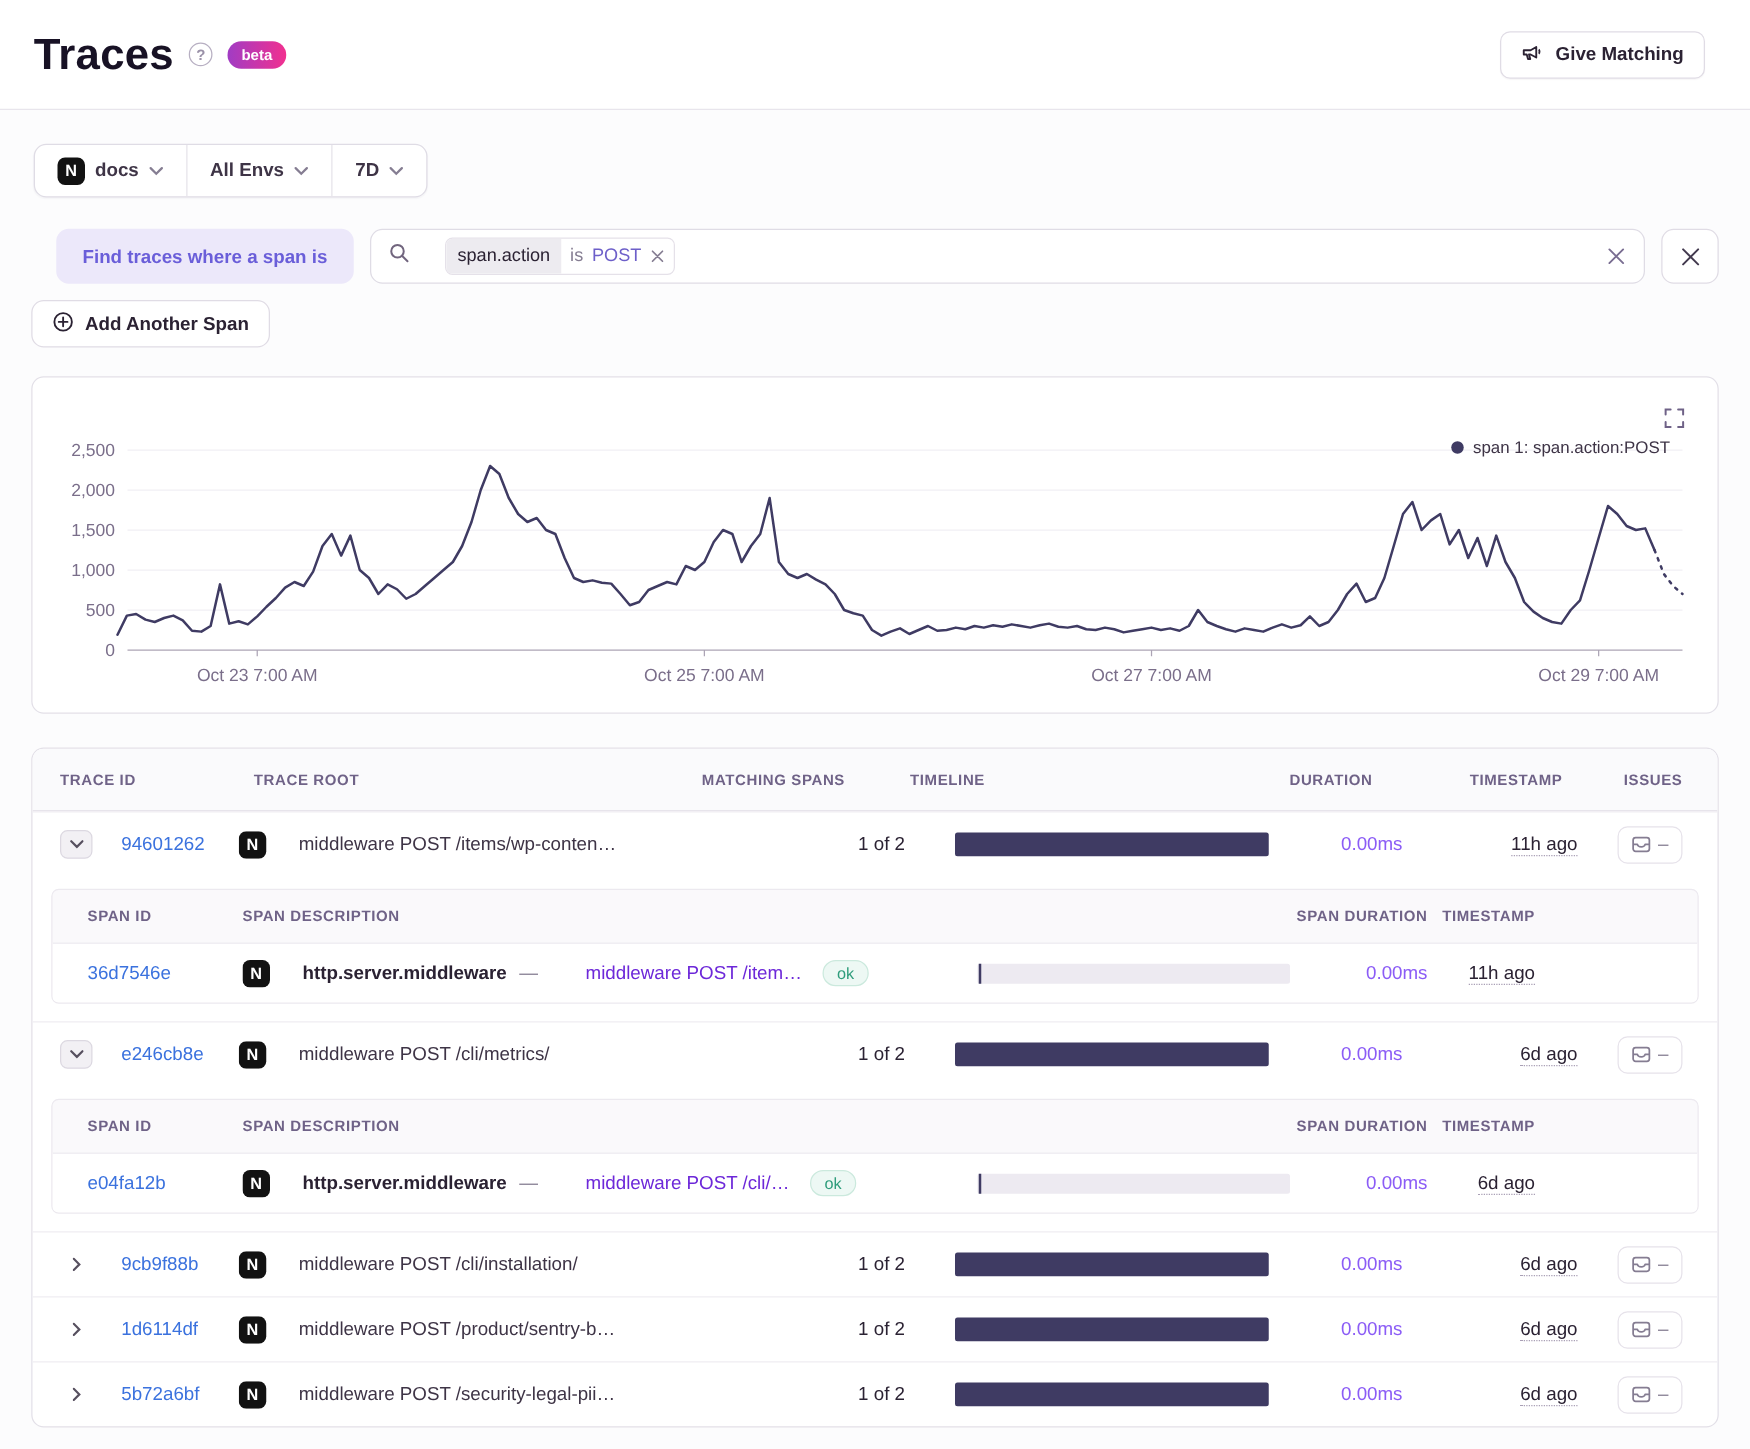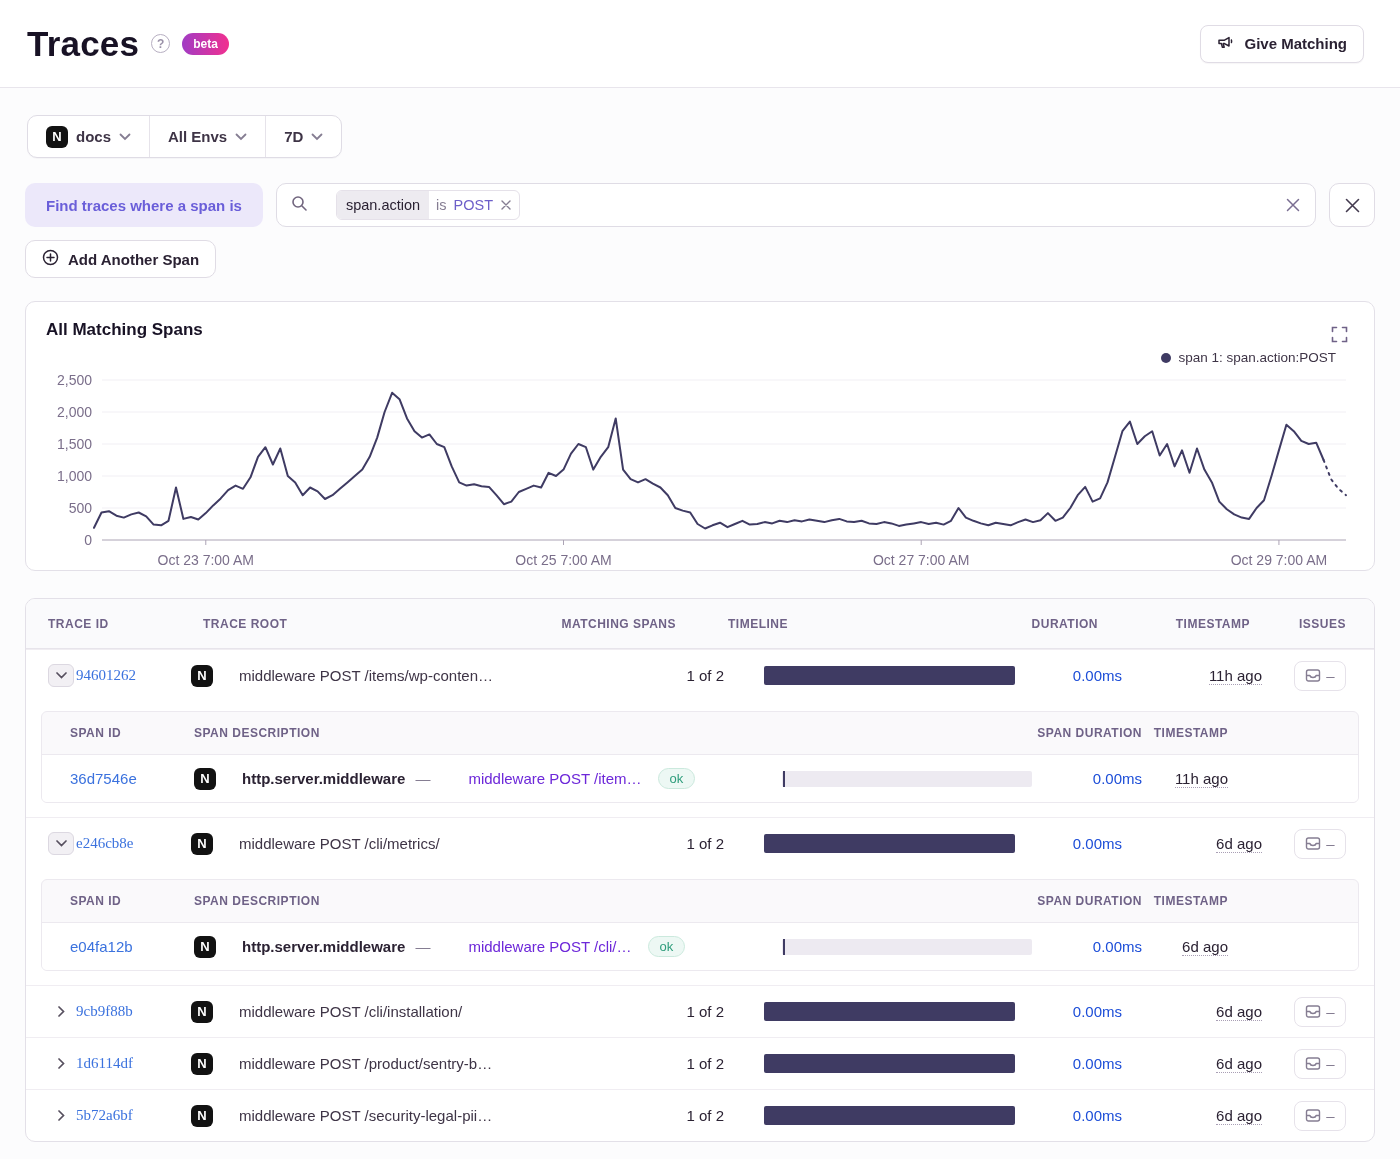--- a/index.html
+++ b/index.html
@@ -30,21 +30,21 @@
     font-size:15px; font-weight:bold; color:#3E3446; background:transparent; border:none;
     font-family:inherit; }
   .fseg + .fseg { border-left:1px solid #E6E3EA; }
   .njs { width:22px; height:22px; background:#121212; color:#fff; border-radius:6px;
     font-size:13px; font-weight:bold; display:flex; align-items:center; justify-content:center; }
   .chev svg { display:block; }
 
   
   .search-row { display:flex; align-items:stretch; gap:13px; margin-top:25px; height:44px; }
   .scope-pill { background:#ECE8FA; color:#6A5ED9; font-size:15px; font-weight:bold;
-    border-radius:10px; display:flex; align-items:center; padding:0 21px; }
+    border-radius:10px; display:flex; align-items:center; padding:0 21px;margin-left:20px; }
   .search-box { flex:1; background:#fff; border:1px solid #DFDCE5; border-radius:10px;
     display:flex; align-items:center; padding:0 14px; gap:28px; cursor:text; }
   .filter-token { display:inline-flex; align-items:center; border:1px solid #E5E1E9;
     border-radius:6px; height:30px; overflow:hidden; font-size:14.5px; cursor:pointer; }
   .tok-key { background:#EDEBF0; color:#2B2233; padding:0 9px; height:100%;
     display:flex; align-items:center; }
   .tok-op { color:#857D92; padding:0 7px; }
   .tok-val { color:#6D5FC9; padding-right:6px; }
   .tok-x { color:#857D92; padding:0 8px 0 2px; display:flex; align-items:center; cursor:pointer; }
   .search-clear { margin-left:auto; color:#7A6E92; cursor:pointer; display:flex; align-items:center; }
@@ -68,31 +68,31 @@
     align-items:center; padding:0 22px; min-height:52px; }
   .thead { background:#FAFAFC; border-bottom:1px solid #E7E4EB; min-height:50px;gap:12px; }
   .thead > div { font-size:12px; font-weight:bold; letter-spacing:.5px; color:#6F6287; }
   .trow > :nth-child(3) { text-align:right; }
   .trow > :nth-child(5) { text-align:right; }
   .trow > :nth-child(6) { text-align:right; }
   .trow > :nth-child(7) { display:flex; justify-content:flex-end; padding-right:6px; }
   .trow > :nth-child(4) { padding-left:40px; }
   .data-row { border-top:1px solid #F0EDF2; }
   .data-row:first-of-type { border-top:none; }
-  .c-id { display:flex; align-items:center; gap:2px;font-family:Liberation Serif, serif; }
+  .c-id { display:flex; align-items:center; gap:23px; }
   .chev-btn { width:26px; height:23px; border:1px solid #DCD8E1; background:#F2F0F4;
     border-radius:6px; display:flex; align-items:center; justify-content:center; cursor:pointer; color:#57505F; }
   .chev-plain { width:26px; display:flex; align-items:center; justify-content:center;
     color:#57505F; cursor:pointer; background:none; border:none; }
   .tid { color:#3B72DE; font-size:15px; text-decoration:none; cursor:pointer; }
   .c-root { display:flex; align-items:center; gap:26px; font-size:15px; color:#3E3446;
     overflow:hidden; white-space:nowrap; }
   .match { font-size:15px; color:#2B2233; }
   .tl-bar { width:251px; height:19px; background:#3F3B63; border-radius:2px; }
-  .dur { font-size:15px; color:#1d4ed8;padding-left:36px; }
+  .dur { font-size:15px; color:#8b5cf6;padding-left:36px; }
   .ts { font-size:15px; color:#2B2233; border-bottom:1px dotted #A99FB5; cursor:pointer; }
   .iss-btn { width:52px; height:30px; border:1px solid #E6E2EA; background:#fff; border-radius:8px;
     display:inline-flex; align-items:center; justify-content:center; gap:5px; cursor:pointer;
     color:#857D92; font-size:15px; }
 
   
   .subtable { margin:10px 15px 14px 15px; background:#FAF9FB; border:1px solid #ECE9EF;
     border-radius:6px; overflow:hidden; }
   .srow { display:grid; grid-template-columns:124px 1fr 250px 110px 86px;
     padding-left:28px; padding-right:130px; align-items:center; }
@@ -200,21 +200,20 @@
       <svg width="17" height="17" viewBox="0 0 17 17" fill="none" stroke="#2B2233" stroke-width="1.5" stroke-linecap="round">
         <circle cx="8.5" cy="8.5" r="7"></circle>
           <path d="M8.5 5v7M5 8.5h7"></path>
       </svg>
     </span>
     <span>Add Another Span</span>
   </button>
 
   
   <section class="card chart-card">
-    <div class="chart-title">All Matching Spans</div>
     <span class="expand-ic">
       <svg width="17" height="17" viewBox="0 0 17 17" fill="none" stroke="#6F6287" stroke-width="1.6" stroke-linecap="round">
         <path d="M1.5 5.5v-4h4M11.5 1.5h4v4M15.5 11.5v4h-4M5.5 15.5h-4v-4"></path>
       </svg>
     </span>
     <div class="legend">
       <span class="dot"></span>
       <span>span 1: span.action:POST</span>
     </div>
     <svg id="spans-chart" width="1310" height="225" viewBox="0 0 1310 225">

